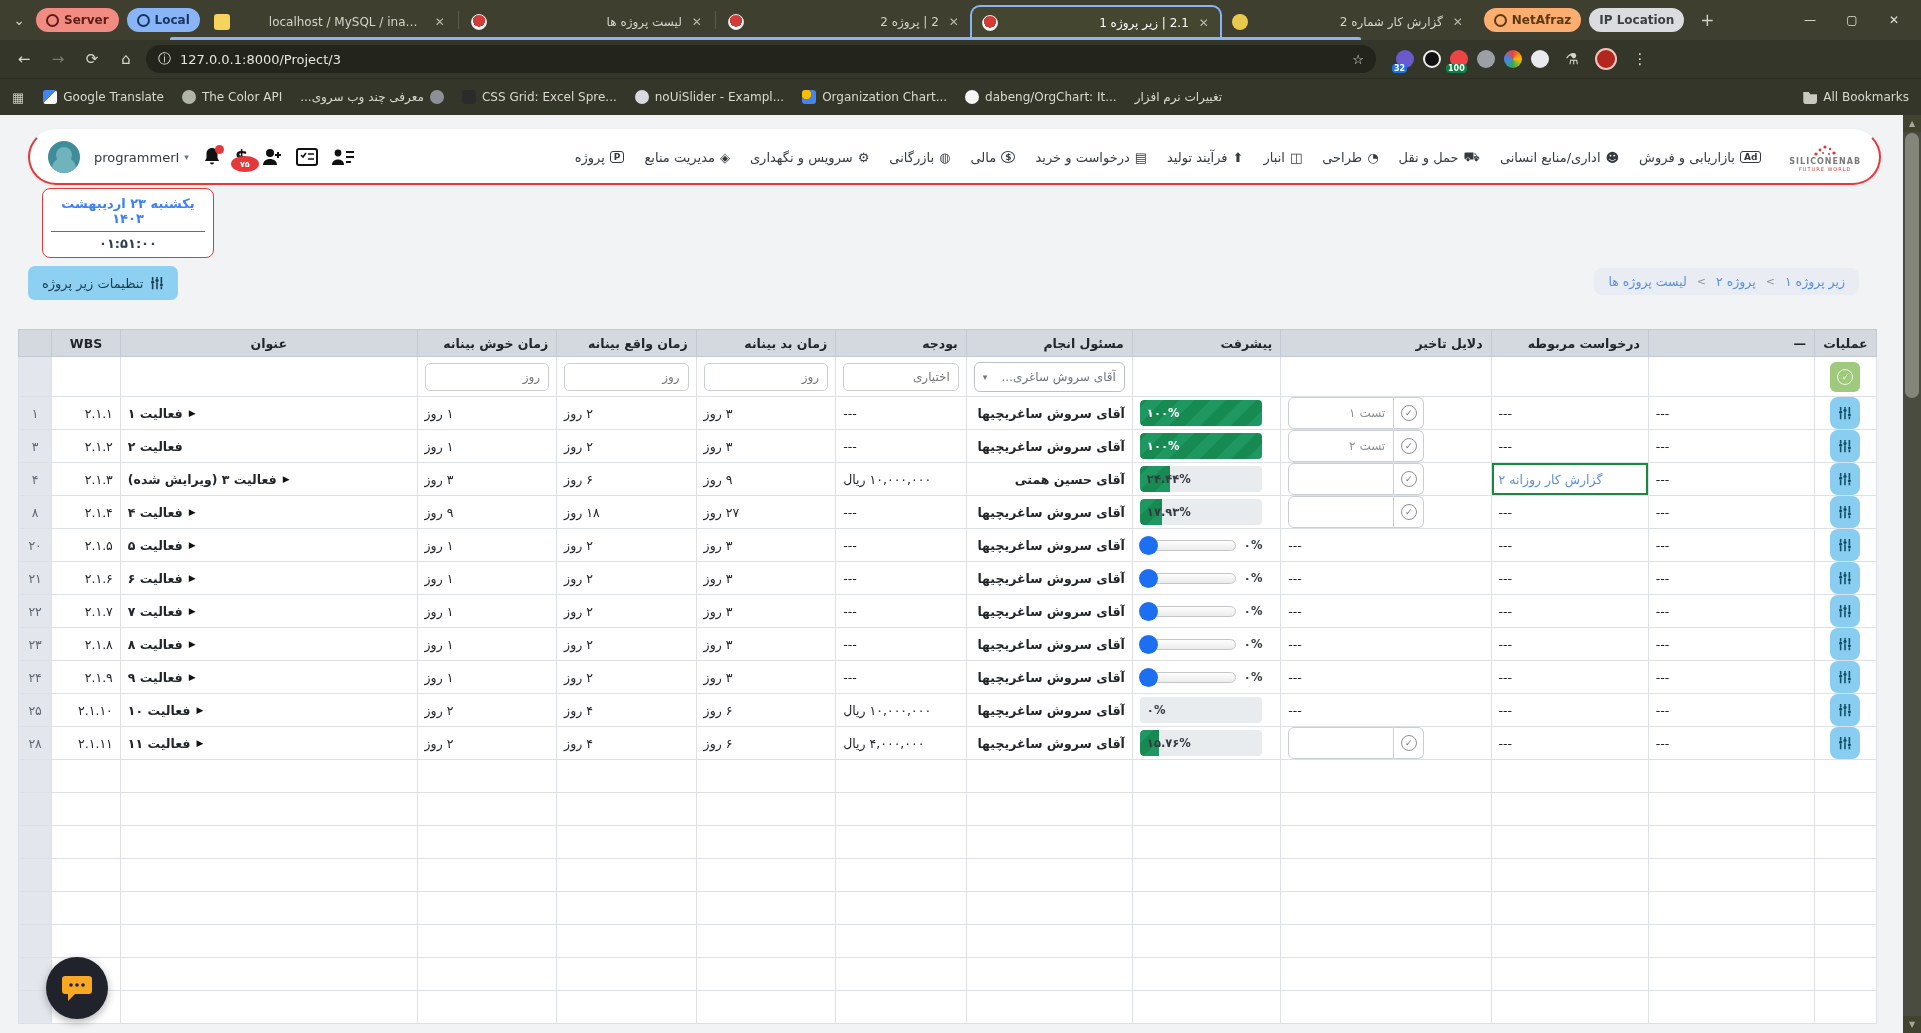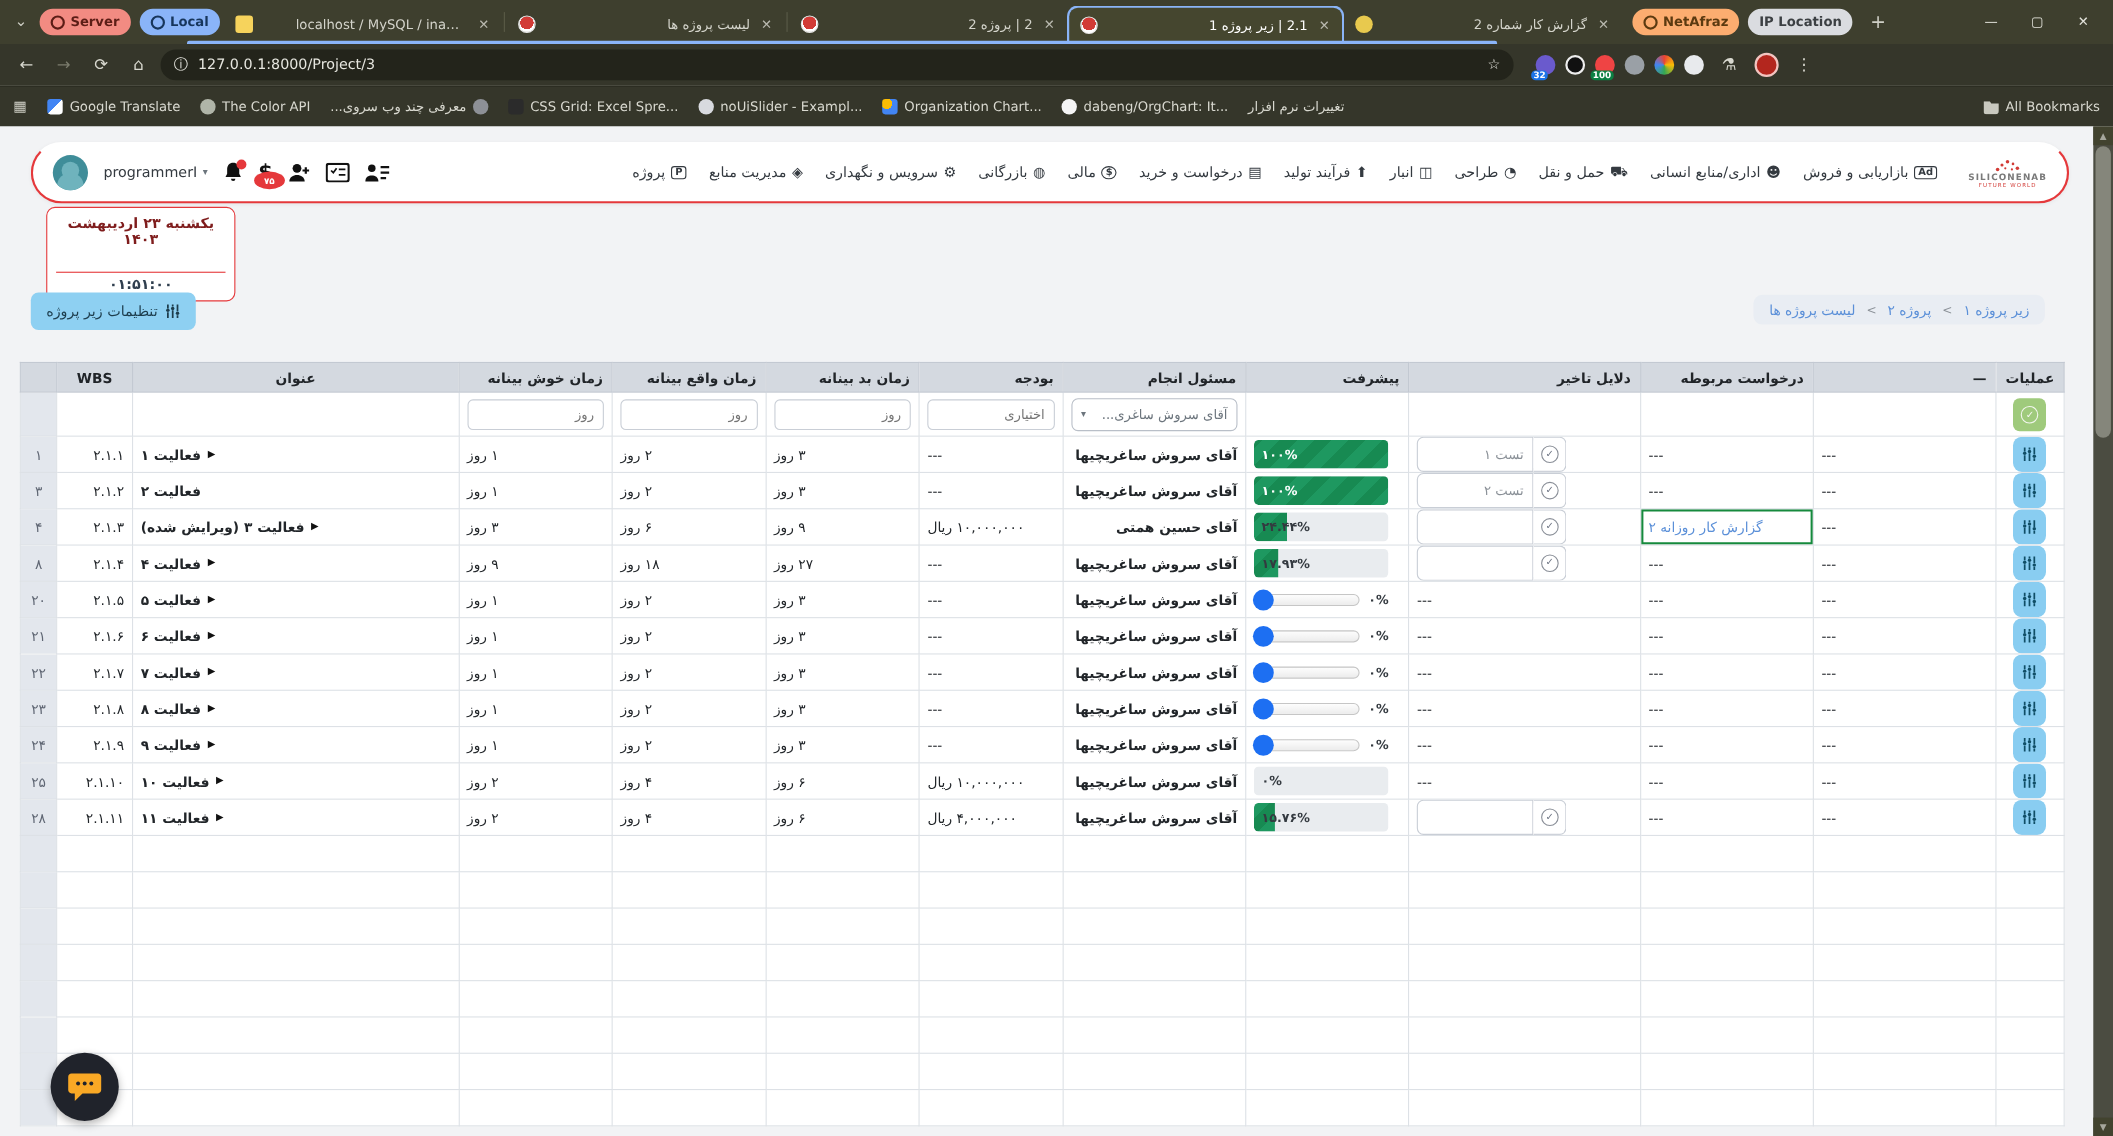--- a/index.html
+++ b/index.html
@@ -58,21 +58,21 @@
   .user-cluster { display:flex; direction:ltr; align-items:center; gap:14px; margin-right:auto; }
   .avatar { width:32px; height:32px; border-radius:50%; background:#3f8d99; position:relative; overflow:hidden; }
   .avatar::after { content:""; position:absolute; left:8px; top:6px; width:16px; height:16px; border-radius:50%; background:#6fb3bd; box-shadow:0 14px 0 4px #6fb3bd; }
   .username { font-size:13px; color:#343a40; display:flex; align-items:center; gap:5px; }
   .icon-wrap { position:relative; display:inline-flex; }
   .reddot { position:absolute; top:-2px; right:-3px; width:9px; height:9px; background:#e5383b; border-radius:50%; }
   .num-badge { position:absolute; top:10px; left:-4px; background:#e5383b; color:#fff; border-radius:50%; font-size:8px; font-weight:bold; width:28px; height:16px; display:flex; align-items:center; justify-content:center; }
   .dollar { font-size:19px; font-weight:bold; color:#111; }
 
   .datebox { position:absolute; top:73px; left:42px; width:172px; background:#fff; border:1px solid #e5383b; border-radius:8px; text-align:center; padding:7px 8px 6px; }
-  .datebox .d { font-size:13px; font-weight:bold; color:#7f1d1d; padding-bottom:21px; border-bottom:1px solid #e5383b; }
+  .datebox .d { font-size:13px; font-weight:bold; color:#3b82f6; padding-bottom:5px; border-bottom:1px solid #e5383b; }
   .datebox .t { font-size:13px; font-weight:bold; color:#2f3e4e; padding-top:4px; }
 
   .page-title { position:absolute; top:92px; right:62px; font-size:29px; color:#8d949c; font-weight:bold; }
 
   .actions-row { position:absolute; top:151px; left:28px; right:62px; height:36px; }
   .settings-btn { position:absolute; left:0; top:0; height:34px; background:#8ed0f2; color:#1d3d4d; border:none; border-radius:7px; font-size:13px; padding:0 14px; display:flex; align-items:center; gap:7px; direction:rtl; font-family:inherit; }
   .breadcrumb { position:absolute; right:0; top:2px; background:#e9edf3; border-radius:8px; padding:6px 14px; font-size:12.5px; display:flex; align-items:center; gap:10px; }
   .crumb { color:#5a8fd8; }
   .crumb-sep { color:#8a9097; font-size:11px; }
 

